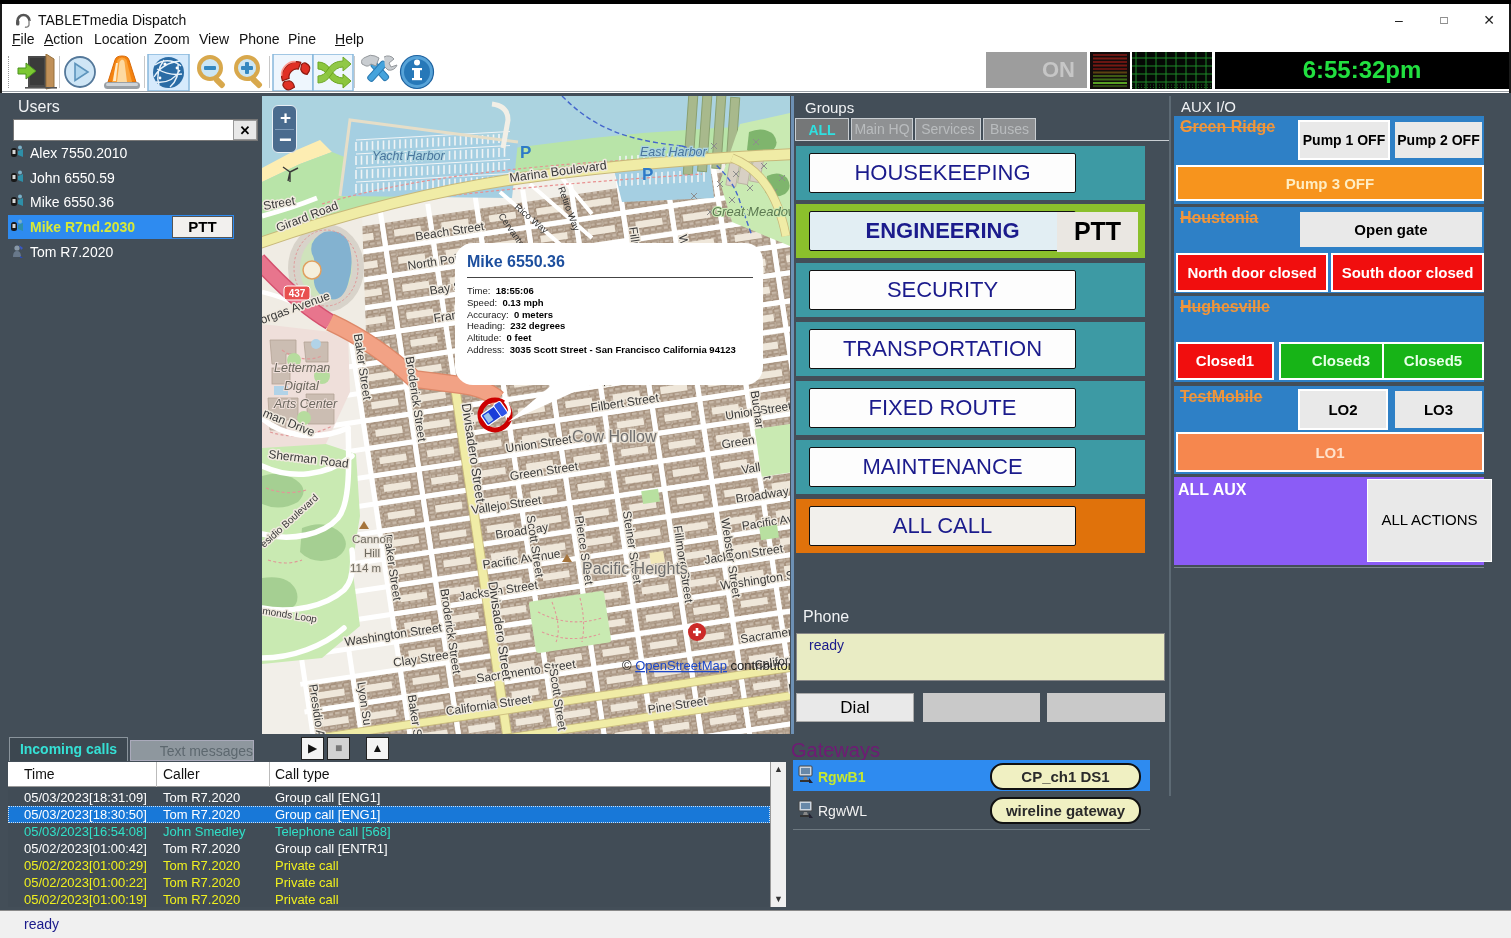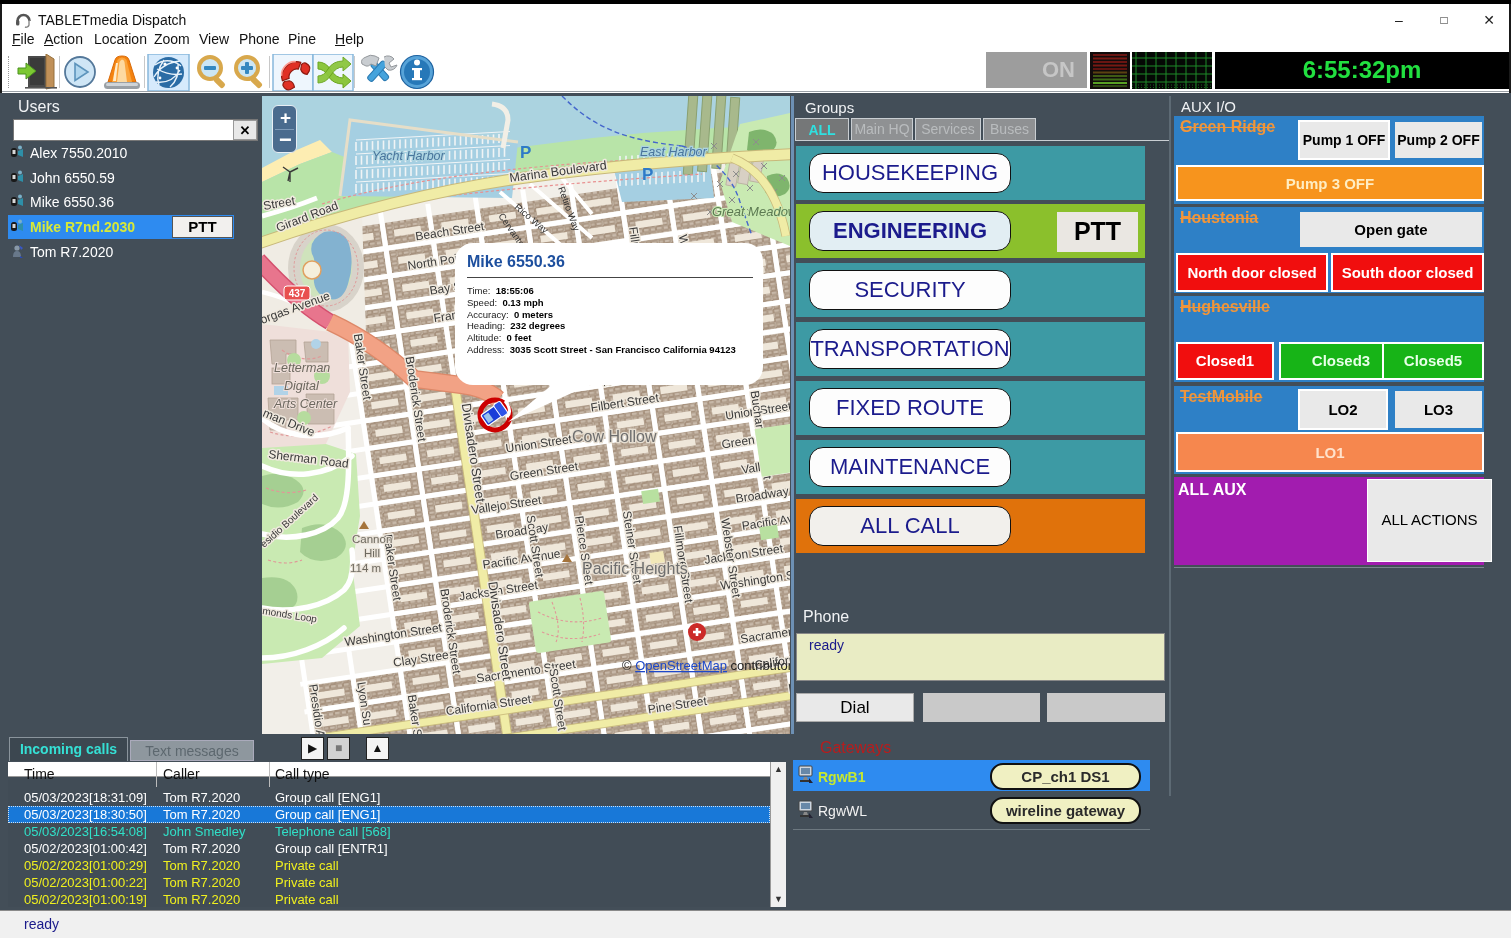--- a/index.html
+++ b/index.html
@@ -41,38 +41,38 @@
 
 
 #popup { left:455px; top:243px; width:308px; height:142px; background:#fff; border-radius:18px; }
 #popup h3 { color:#1d4f9e; font-size:16px; font-weight:bold; margin:10px 0 6px 12px; }
 #popup hr { border:none; border-top:1px solid #444; margin:0 10px 7px 12px; }
 .prow { margin:0 0 0 12px; font-size:9.5px; line-height:11.8px; color:#1a1a1a; white-space:nowrap; }
 .prow b { color:#000; }
 
 
 #tab-inc { left:9px; top:737px; width:119px; height:24px; background:#3c4750; border:1px solid #8a949c; border-bottom:none; color:#35e0d5; font-weight:bold; font-size:14px; text-align:center; line-height:23px; }
-#tab-txt { left:130px; top:740px; width:124px; height:21px; background:#8e979e; border:1px solid #aab; color:#5d686f; font-size:14px; text-align:center; line-height:20px; }
+#tab-txt { left:130px; top:740px; width:124px; height:21px; background:#8e979e; border:1px solid #aab; color:#5d686f; font-size:14px; text-align:right; line-height:20px; }
 .mbtn { position:absolute; top:737px; width:23px; height:23px; border:1px solid #222; background:#f4f4f4; color:#111; font-size:12px; text-align:center; line-height:21px; }
 #calltable { left:8px; top:762px; width:778px; height:145px; background:#414c56; }
-#cth { position:absolute; left:0; top:0; width:778px; height:15px; background:#fff; border-bottom:1px solid #999; color:#111; font-size:14px; }
+#cth { position:absolute; left:0; top:0; width:778px; height:25px; background:#fff; border-bottom:1px solid #999; color:#111; font-size:14px; }
 .crow { position:absolute; left:0; width:762px; height:17px; font-size:13px; white-space:nowrap; }
 .crow span { position:absolute; top:1px; }
 .c1 { left:16px; } .c2 { left:155px; } .c3 { left:267px; }
 #cscroll { position:absolute; left:762px; top:0; width:16px; height:145px; background:#f0f0f0; border-left:1px solid #999; }
 
 
 #groups-label { left:805px; top:99px; color:#f0f2f4; font-size:15px; }
 .gtab { position:absolute; top:118px; height:23px; font-size:14px; text-align:center; border:1px solid #c9ced2; border-bottom:none; }
 .grow { position:absolute; left:796px; width:349px; height:54px; background:#3d9aa4; }
-.gbtn { position:absolute; left:13px; top:7px; width:202px; height:40px; background:#fdfdfd; border:1.5px solid #111; border-radius:14px; color:#1b1b8c; font-size:22px; text-align:center; line-height:38px; }
+.gbtn { position:absolute; left:13px; top:7px; width:267px; height:40px; background:#fdfdfd; border:1.5px solid #111; border-radius:2px; color:#1b1b8c; font-size:22px; text-align:center; line-height:38px; }
 #phone-label { left:803px; top:608px; color:#f0f2f4; font-size:16px; }
 #phone-ready { left:796px; top:633px; width:369px; height:48px; background:#e9ecc4; border:1px solid #888; color:#1a1a8a; font-size:14px; padding:3px 0 0 12px; }
 .pbtn { position:absolute; top:693px; height:29px; font-size:17px; text-align:center; line-height:28px; color:#000; }
-#gw-label { left:820px; top:739px; color:#b91c1c; font-size:16px; }
+#gw-label { left:791px; top:739px; color:#701a75; font-size:20px; }
 .gwbtn { position:absolute; height:27px; background:#f0f0c2; border:2px solid #111; border-radius:13px; color:#2a2a2a; font-weight:bold; font-size:15px; text-align:center; line-height:24px; }
 
 
 #aux-label { left:1181px; top:98px; color:#f0f2f4; font-size:15px; }
 .auxsec { position:absolute; left:1174px; width:310px; background:#2e80c6; }
 .auxlbl { position:absolute; left:6px; top:2px; color:#f0953a; font-weight:bold; font-size:16px; text-decoration:line-through; }
 .auxbtn { position:absolute; border:2px solid #fff; background:#e9e9e9; color:#000; font-weight:bold; font-size:15px; text-align:center; white-space:nowrap; overflow:hidden; }
 .auxred { background:#f10e0e; color:#fff; border:2px solid #fff; }
 .auxgrn { background:#17b417; color:#e8ffe8; border:2px solid #fff; }
 
@@ -1125,21 +1125,21 @@
     <div class="auxbtn auxred" style="left:2px; top:46px; width:98px; height:38px; line-height:34px;">Closed1</div>
     <div class="auxbtn auxgrn" style="left:105px; top:46px; width:124px; height:38px; line-height:34px;">Closed3</div>
     <div class="auxbtn auxgrn" style="left:208px; top:46px; width:102px; height:38px; line-height:34px;">Closed5</div>
   </div>
   <div class="auxsec" style="top:386px; height:88px;">
     <div class="auxlbl">TestMobile</div>
     <div class="auxbtn" style="left:124px; top:3px; width:90px; height:41px; line-height:38px;">LO2</div>
     <div class="auxbtn" style="left:219px; top:3px; width:91px; height:41px; line-height:38px; border-color:#2e80c6;">LO3</div>
     <div class="auxbtn" style="left:2px; top:46px; width:308px; height:40px; background:#f6874e; color:#ffe2cc; line-height:37px;">LO1</div>
   </div>
-  <div class="auxsec" style="top:477px; height:88px; background:#a21caf;">
+  <div class="auxsec" style="top:477px; height:88px; background:#8b5cf6;">
     <div style="position:absolute; left:4px; top:4px; color:#fff; font-weight:bold; font-size:16px;">ALL AUX</div>
     <div class="auxbtn" style="left:193px; top:2px; width:125px; height:83px; font-weight:normal; font-size:15px; line-height:80px; border:1px solid #fff;">ALL ACTIONS</div>
   </div>
   <div class="abs" style="left:1174px; top:567px; width:310px; height:1px; background:#7a858e;"></div>
 
   <div class="abs" id="statusbar">
       <span>ready</span>
     </div>
 </div>
 

